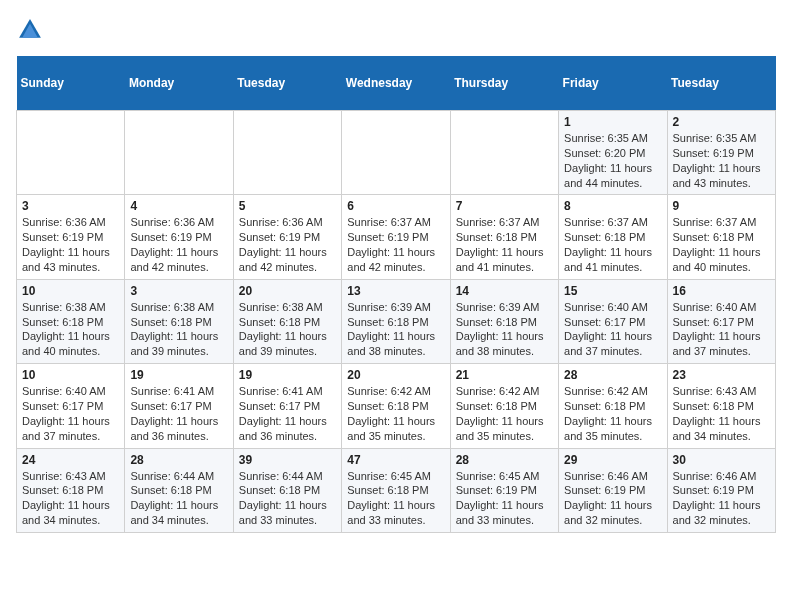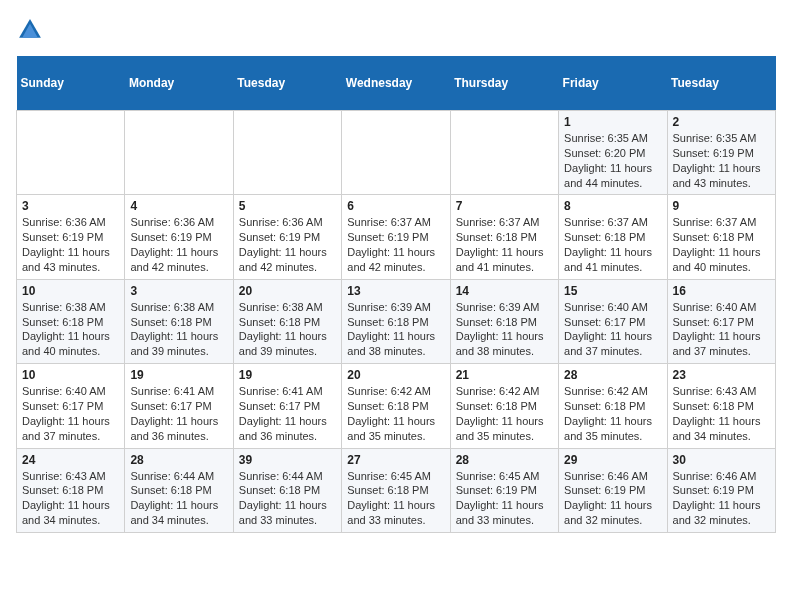--- a/index.html
+++ b/index.html
@@ -292,21 +292,21 @@
 Sunset: 6:18 PM
 Daylight: 11 hours and 34 minutes.</div>
         </td>
         <td>
           <span class="day-num">39</span>
           <div class="cell-info" style="white-space: pre-line;">Sunrise: 6:44 AM
 Sunset: 6:18 PM
 Daylight: 11 hours and 33 minutes.</div>
         </td>
         <td>
-          <span class="day-num">27</span>
+          <span class="day-num">47</span>
           <div class="cell-info" style="white-space: pre-line;">Sunrise: 6:45 AM
 Sunset: 6:18 PM
 Daylight: 11 hours and 33 minutes.</div>
         </td>
         <td>
           <span class="day-num">28</span>
           <div class="cell-info" style="white-space: pre-line;">Sunrise: 6:45 AM
 Sunset: 6:19 PM
 Daylight: 11 hours and 33 minutes.</div>
         </td>

